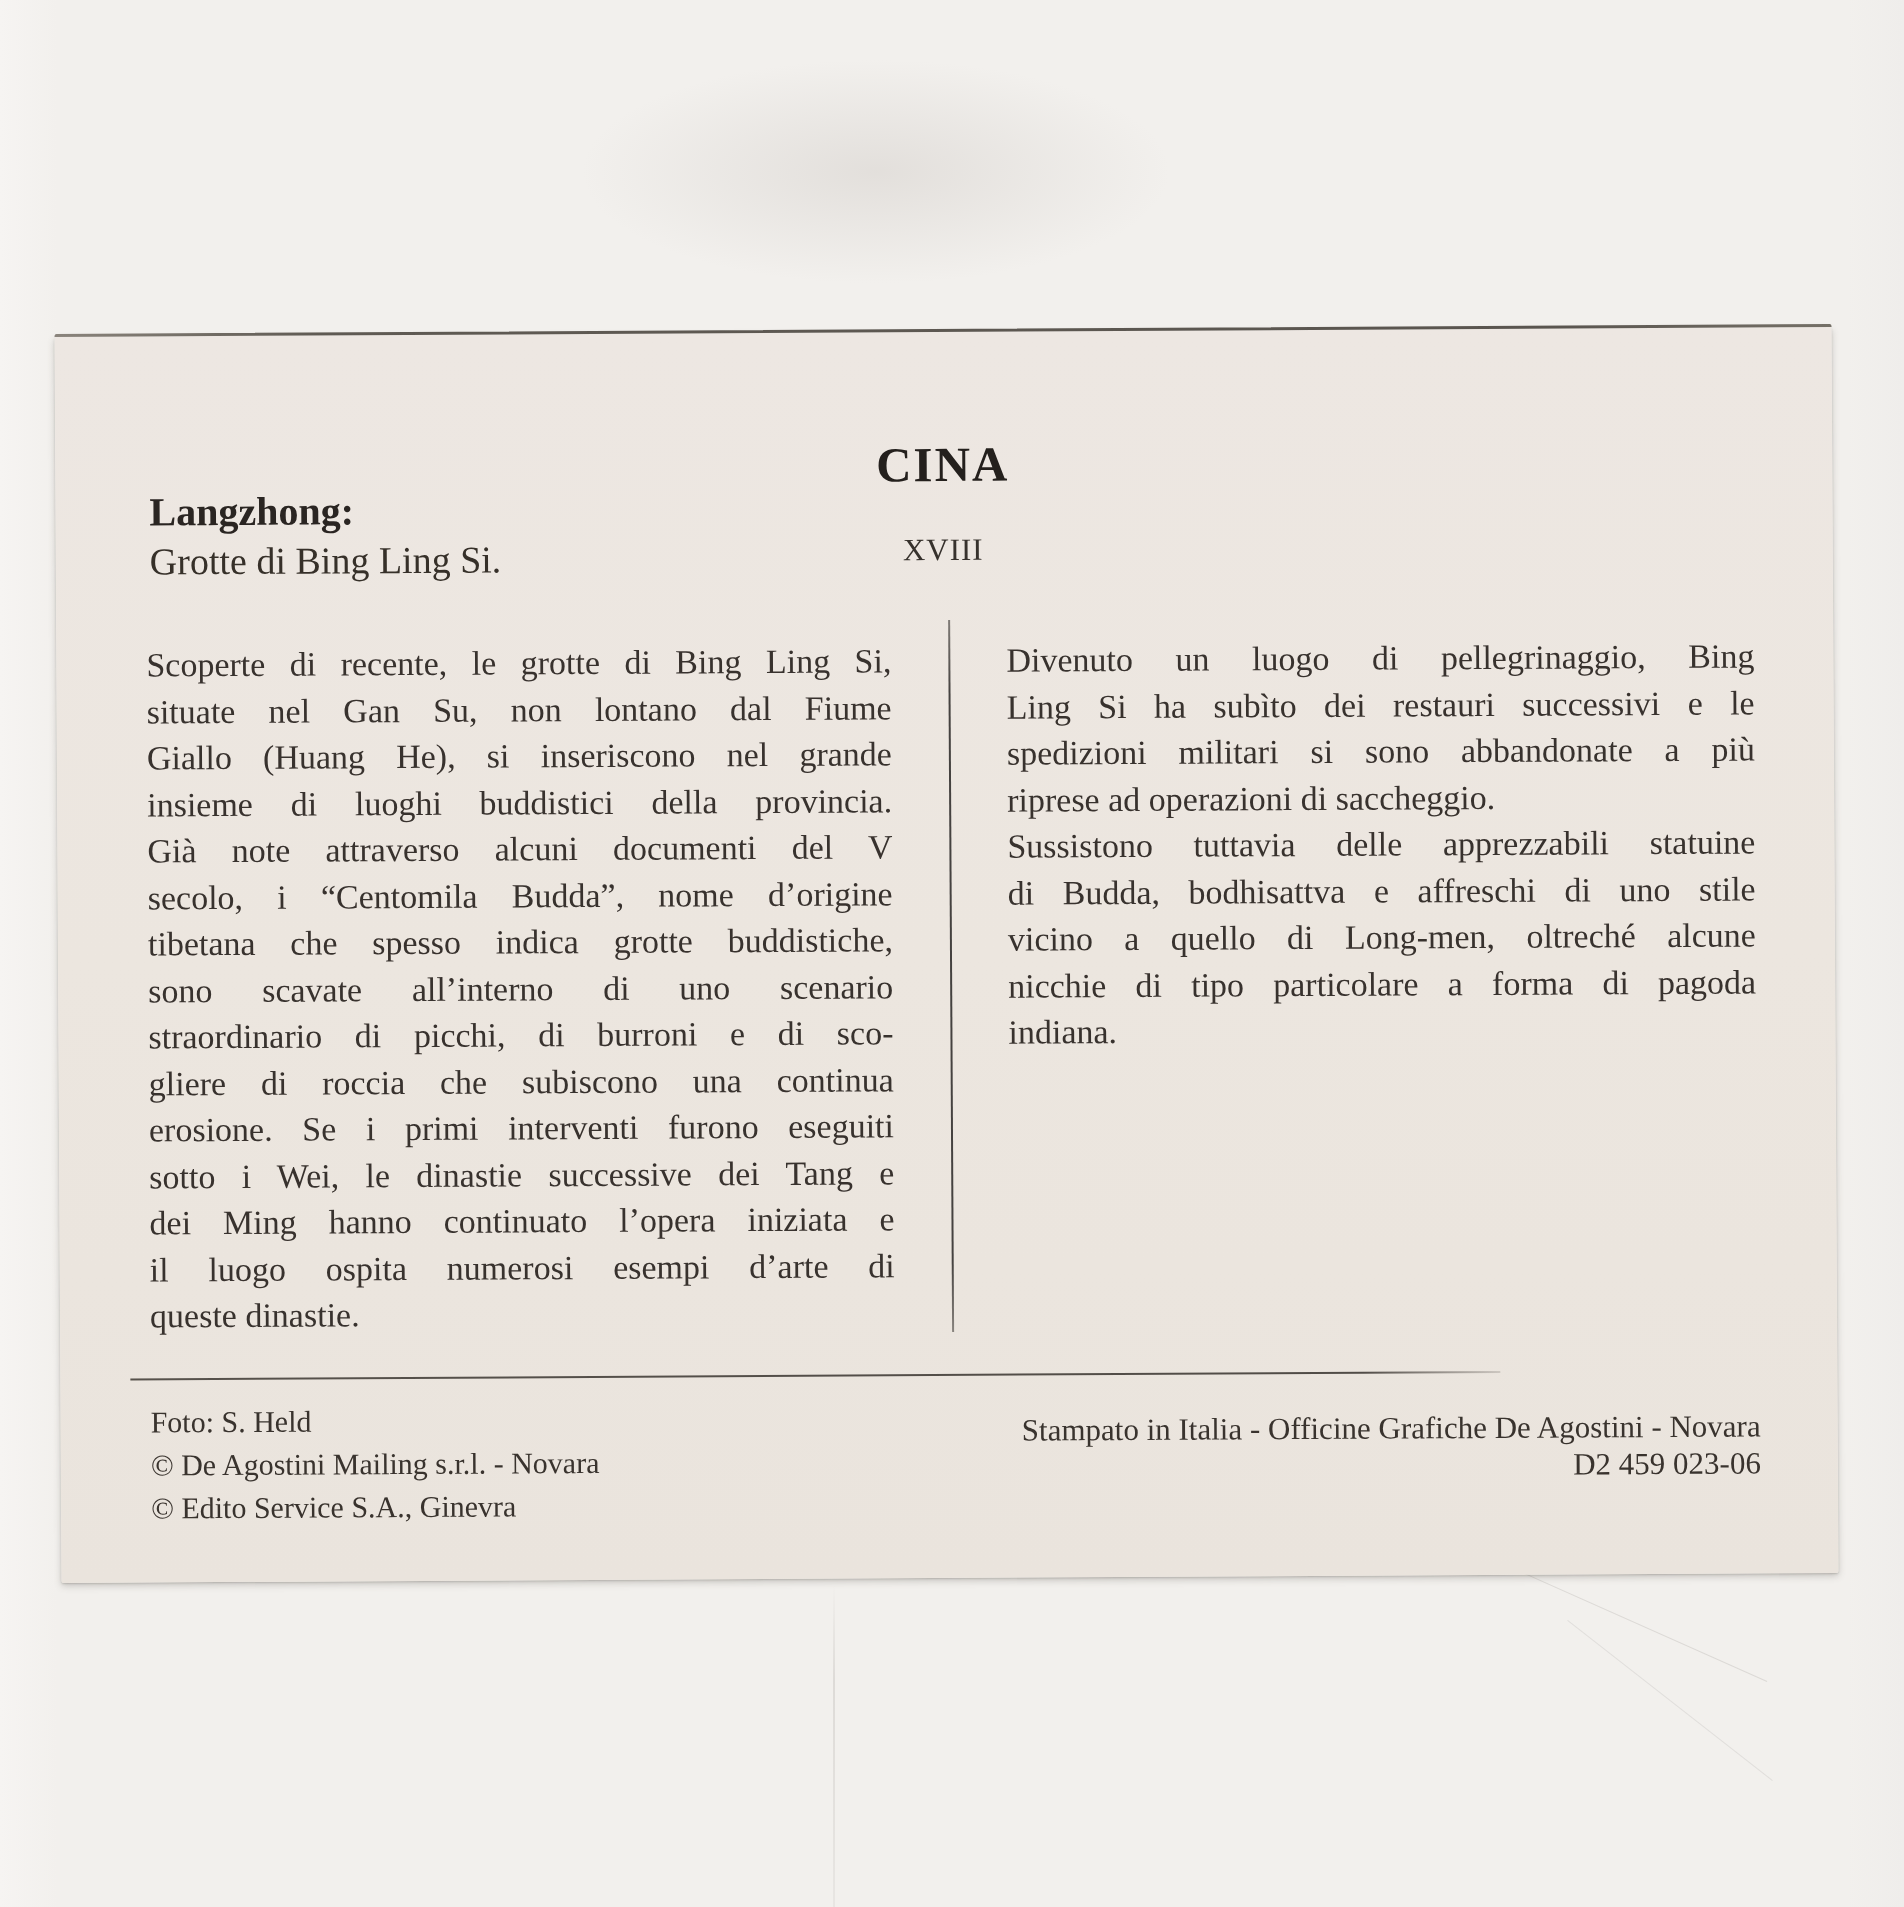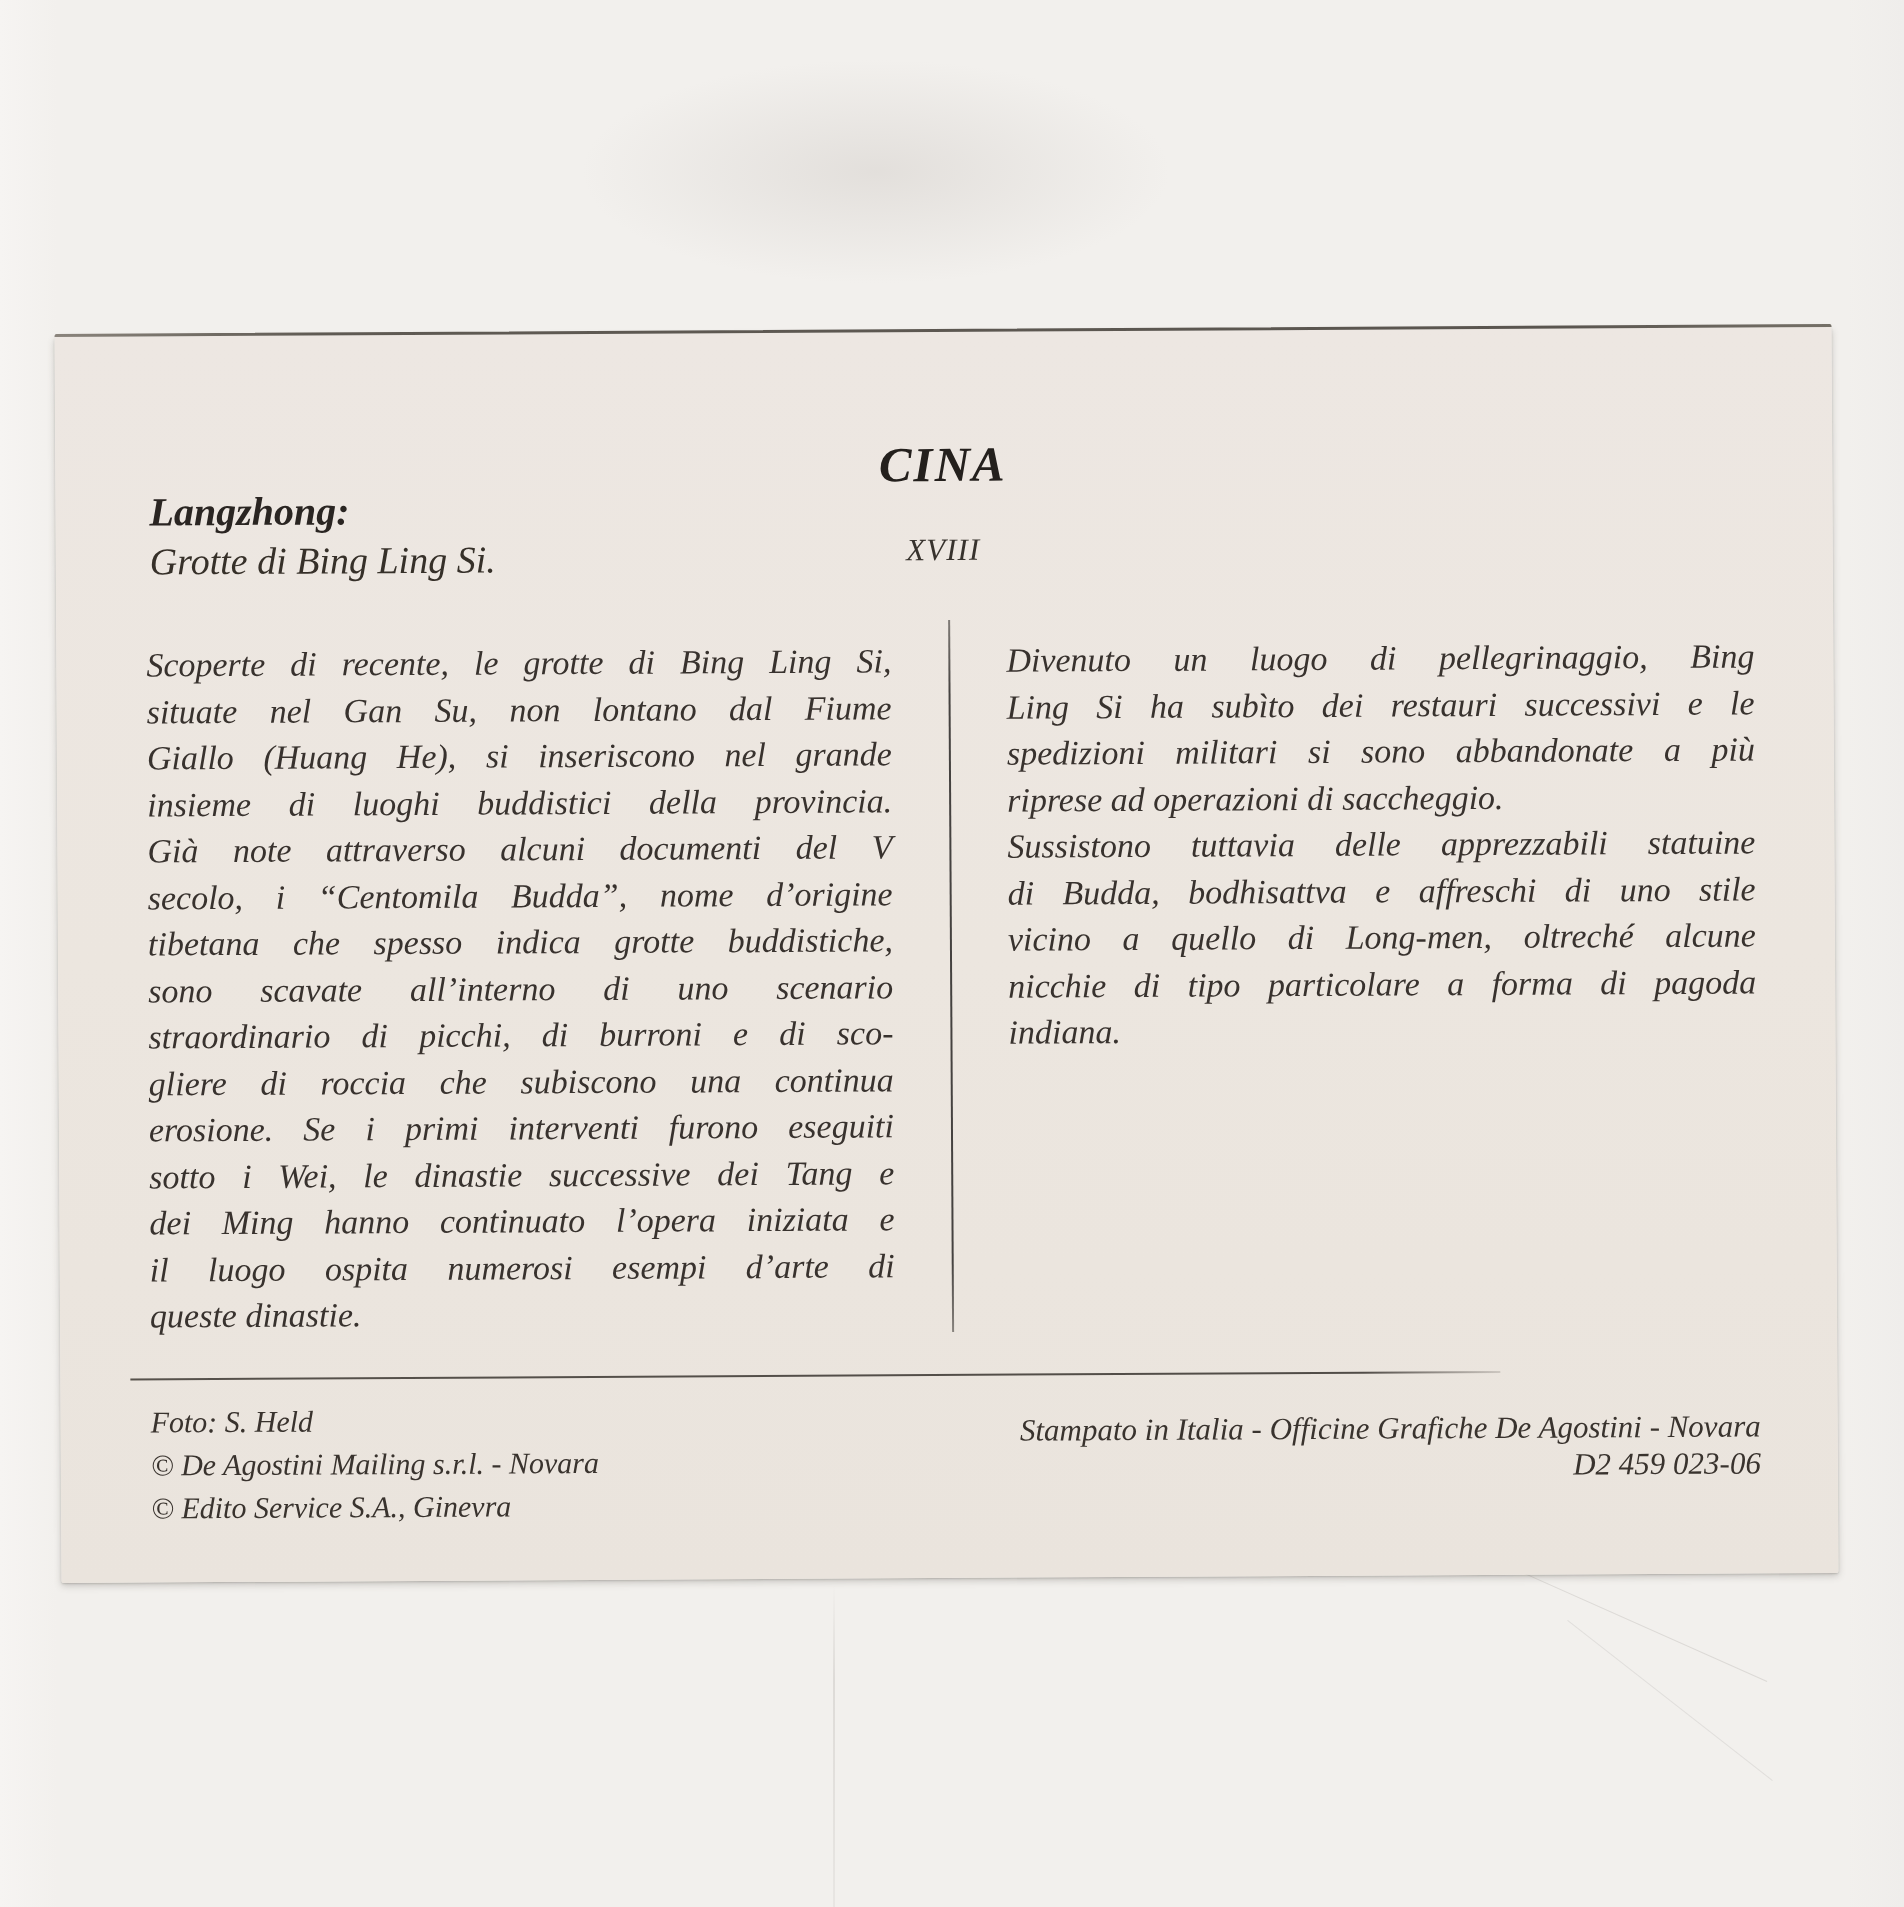--- a/index.html
+++ b/index.html
@@ -7,21 +7,20 @@
     width:1904px; height:1907px;
     background:#f2f0ed;
     font-family:"Liberation Serif", serif;
     overflow:hidden;
   }
   .scan {
     position:relative; width:1904px; height:1907px;
     background:
       radial-gradient(ellipse 420px 160px at 46% 9%, rgba(198,192,187,0.35), rgba(198,192,187,0) 70%),
       linear-gradient(90deg, #f6f4f2 0%, #f2f0ed 3%, #f2f0ed 97%, #efedeb 100%);
-    font-style: italic;
   }
   .artifact { position:absolute; pointer-events:none; }
   .crease-bottom {
     left:833px; top:1585px; width:2px; height:322px;
     background:linear-gradient(180deg, rgba(160,155,150,0.0), rgba(160,155,150,0.25) 30%, rgba(160,155,150,0.12));
   }
   .scratch-1 {
     left:1480px; top:1620px; width:300px; height:1px;
     background:rgba(120,115,110,0.18); transform:rotate(24deg);
   }

